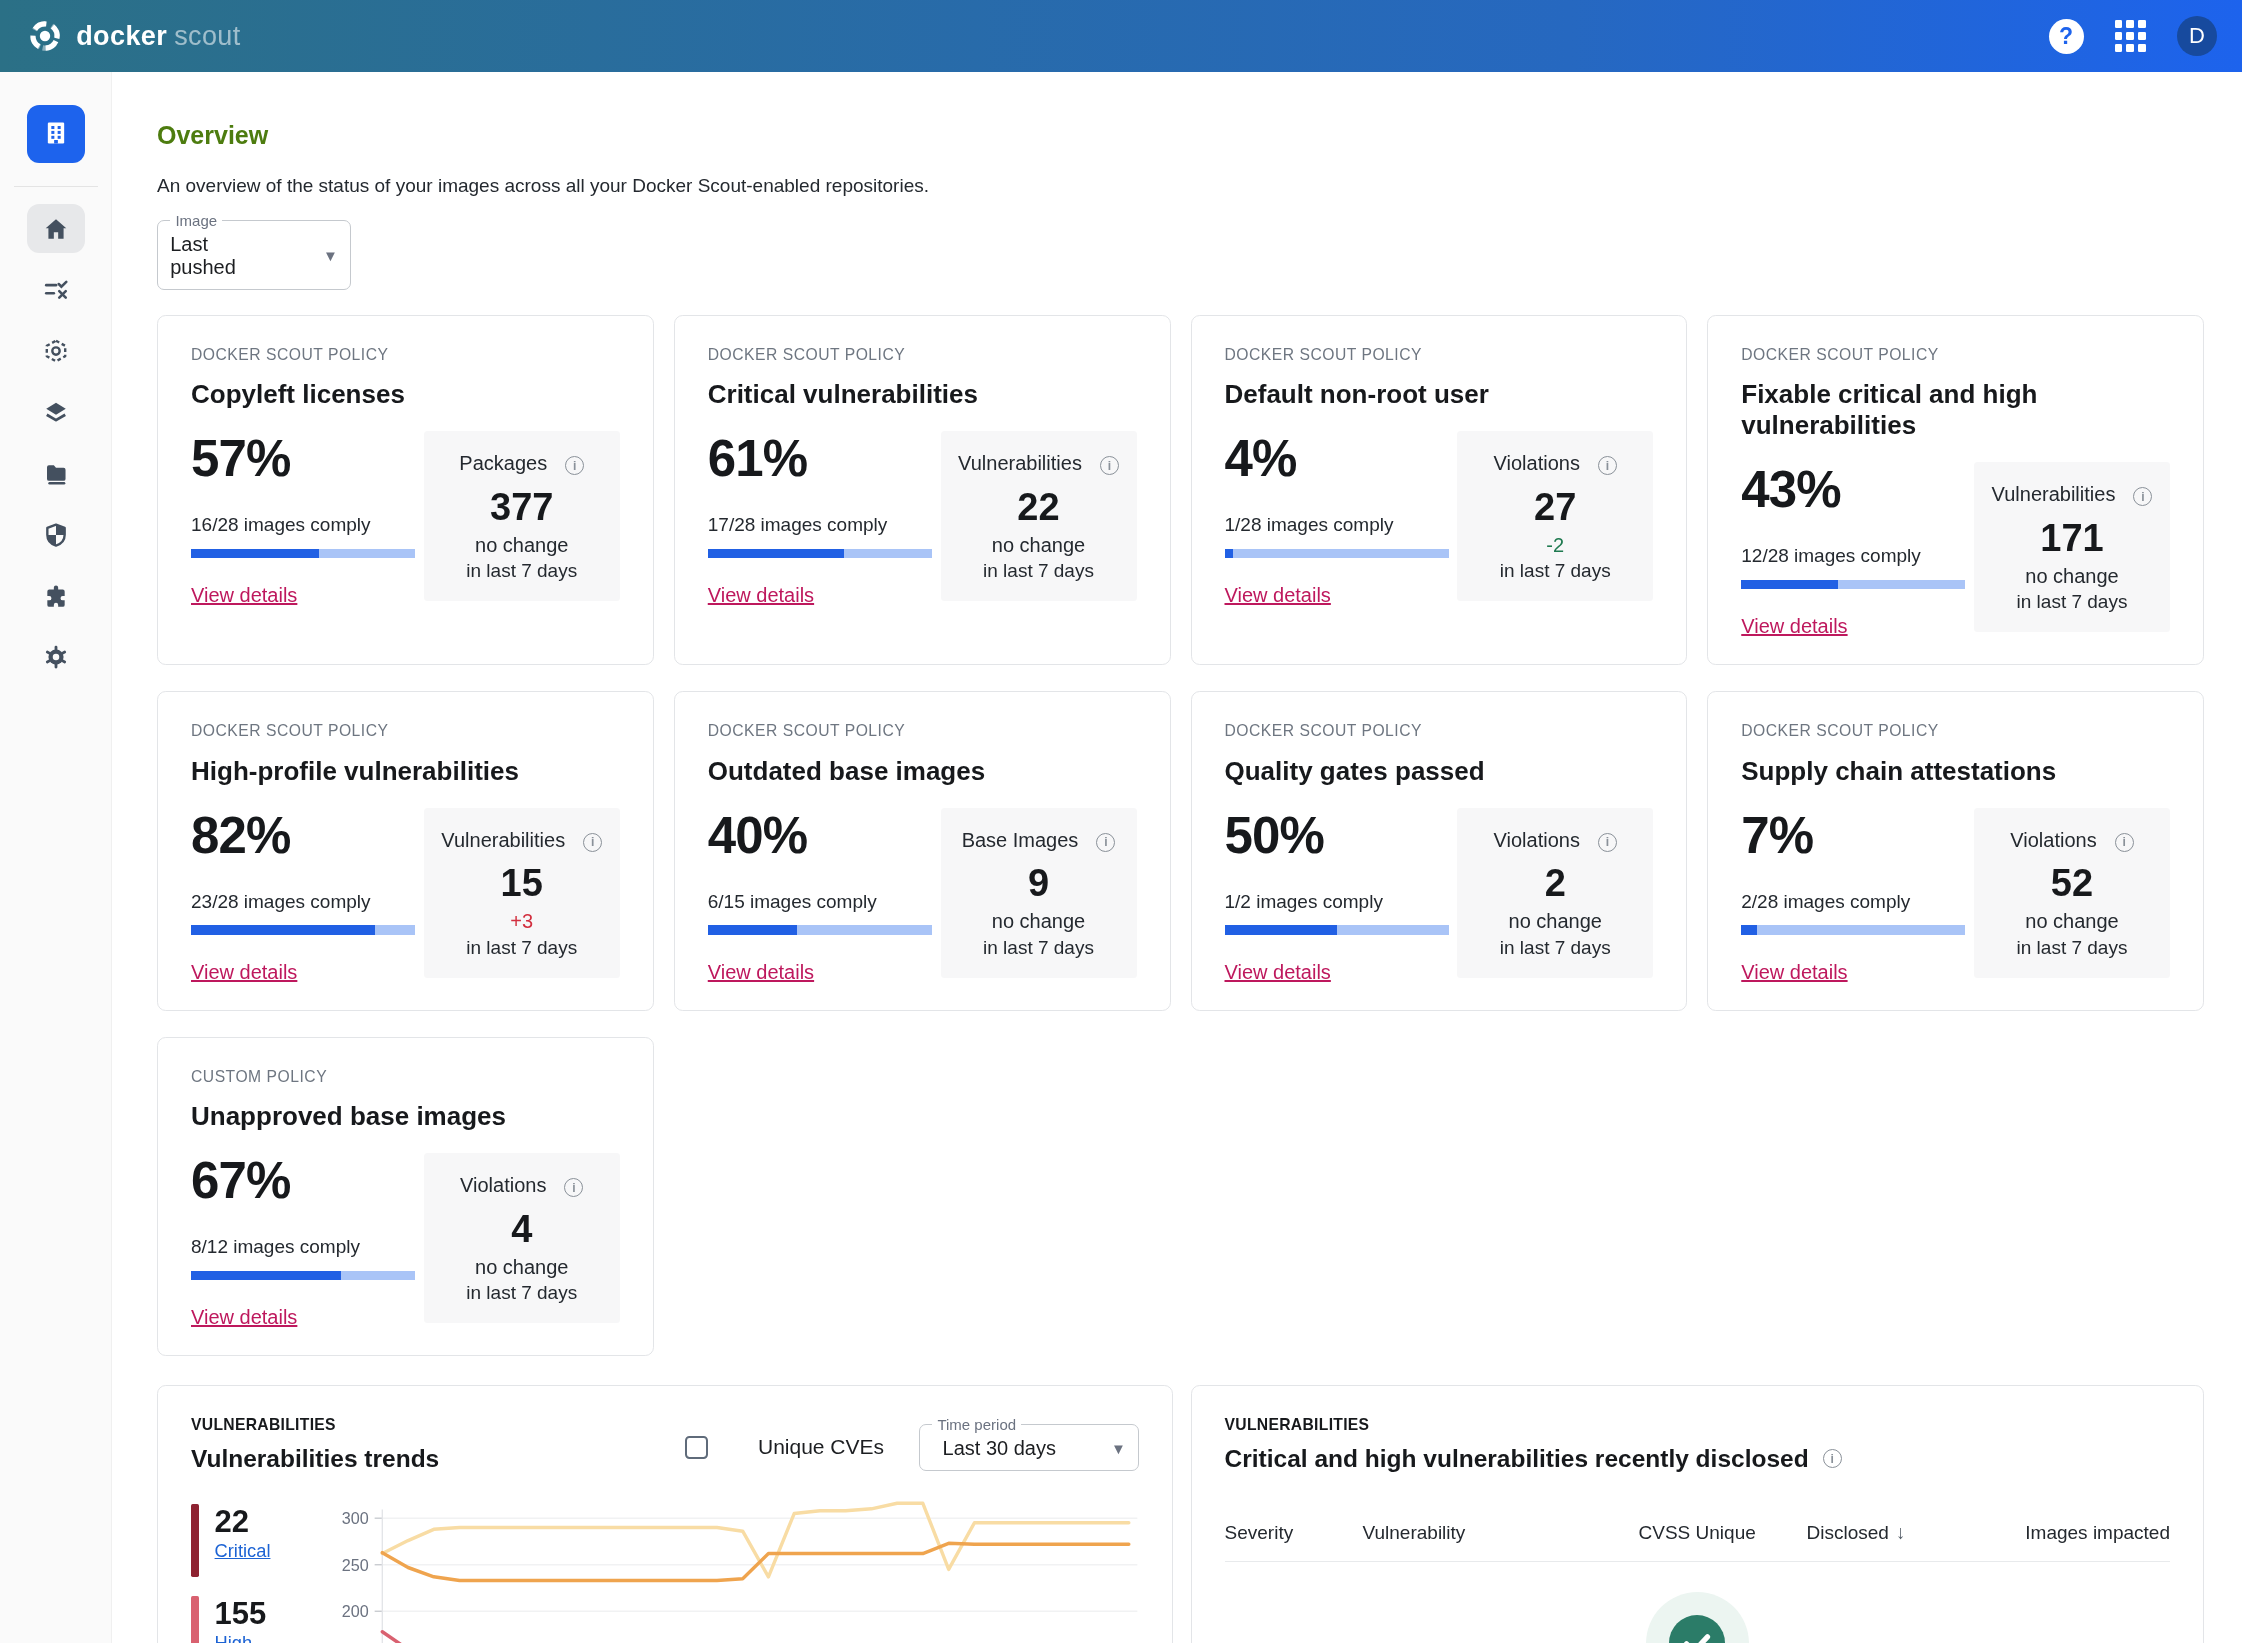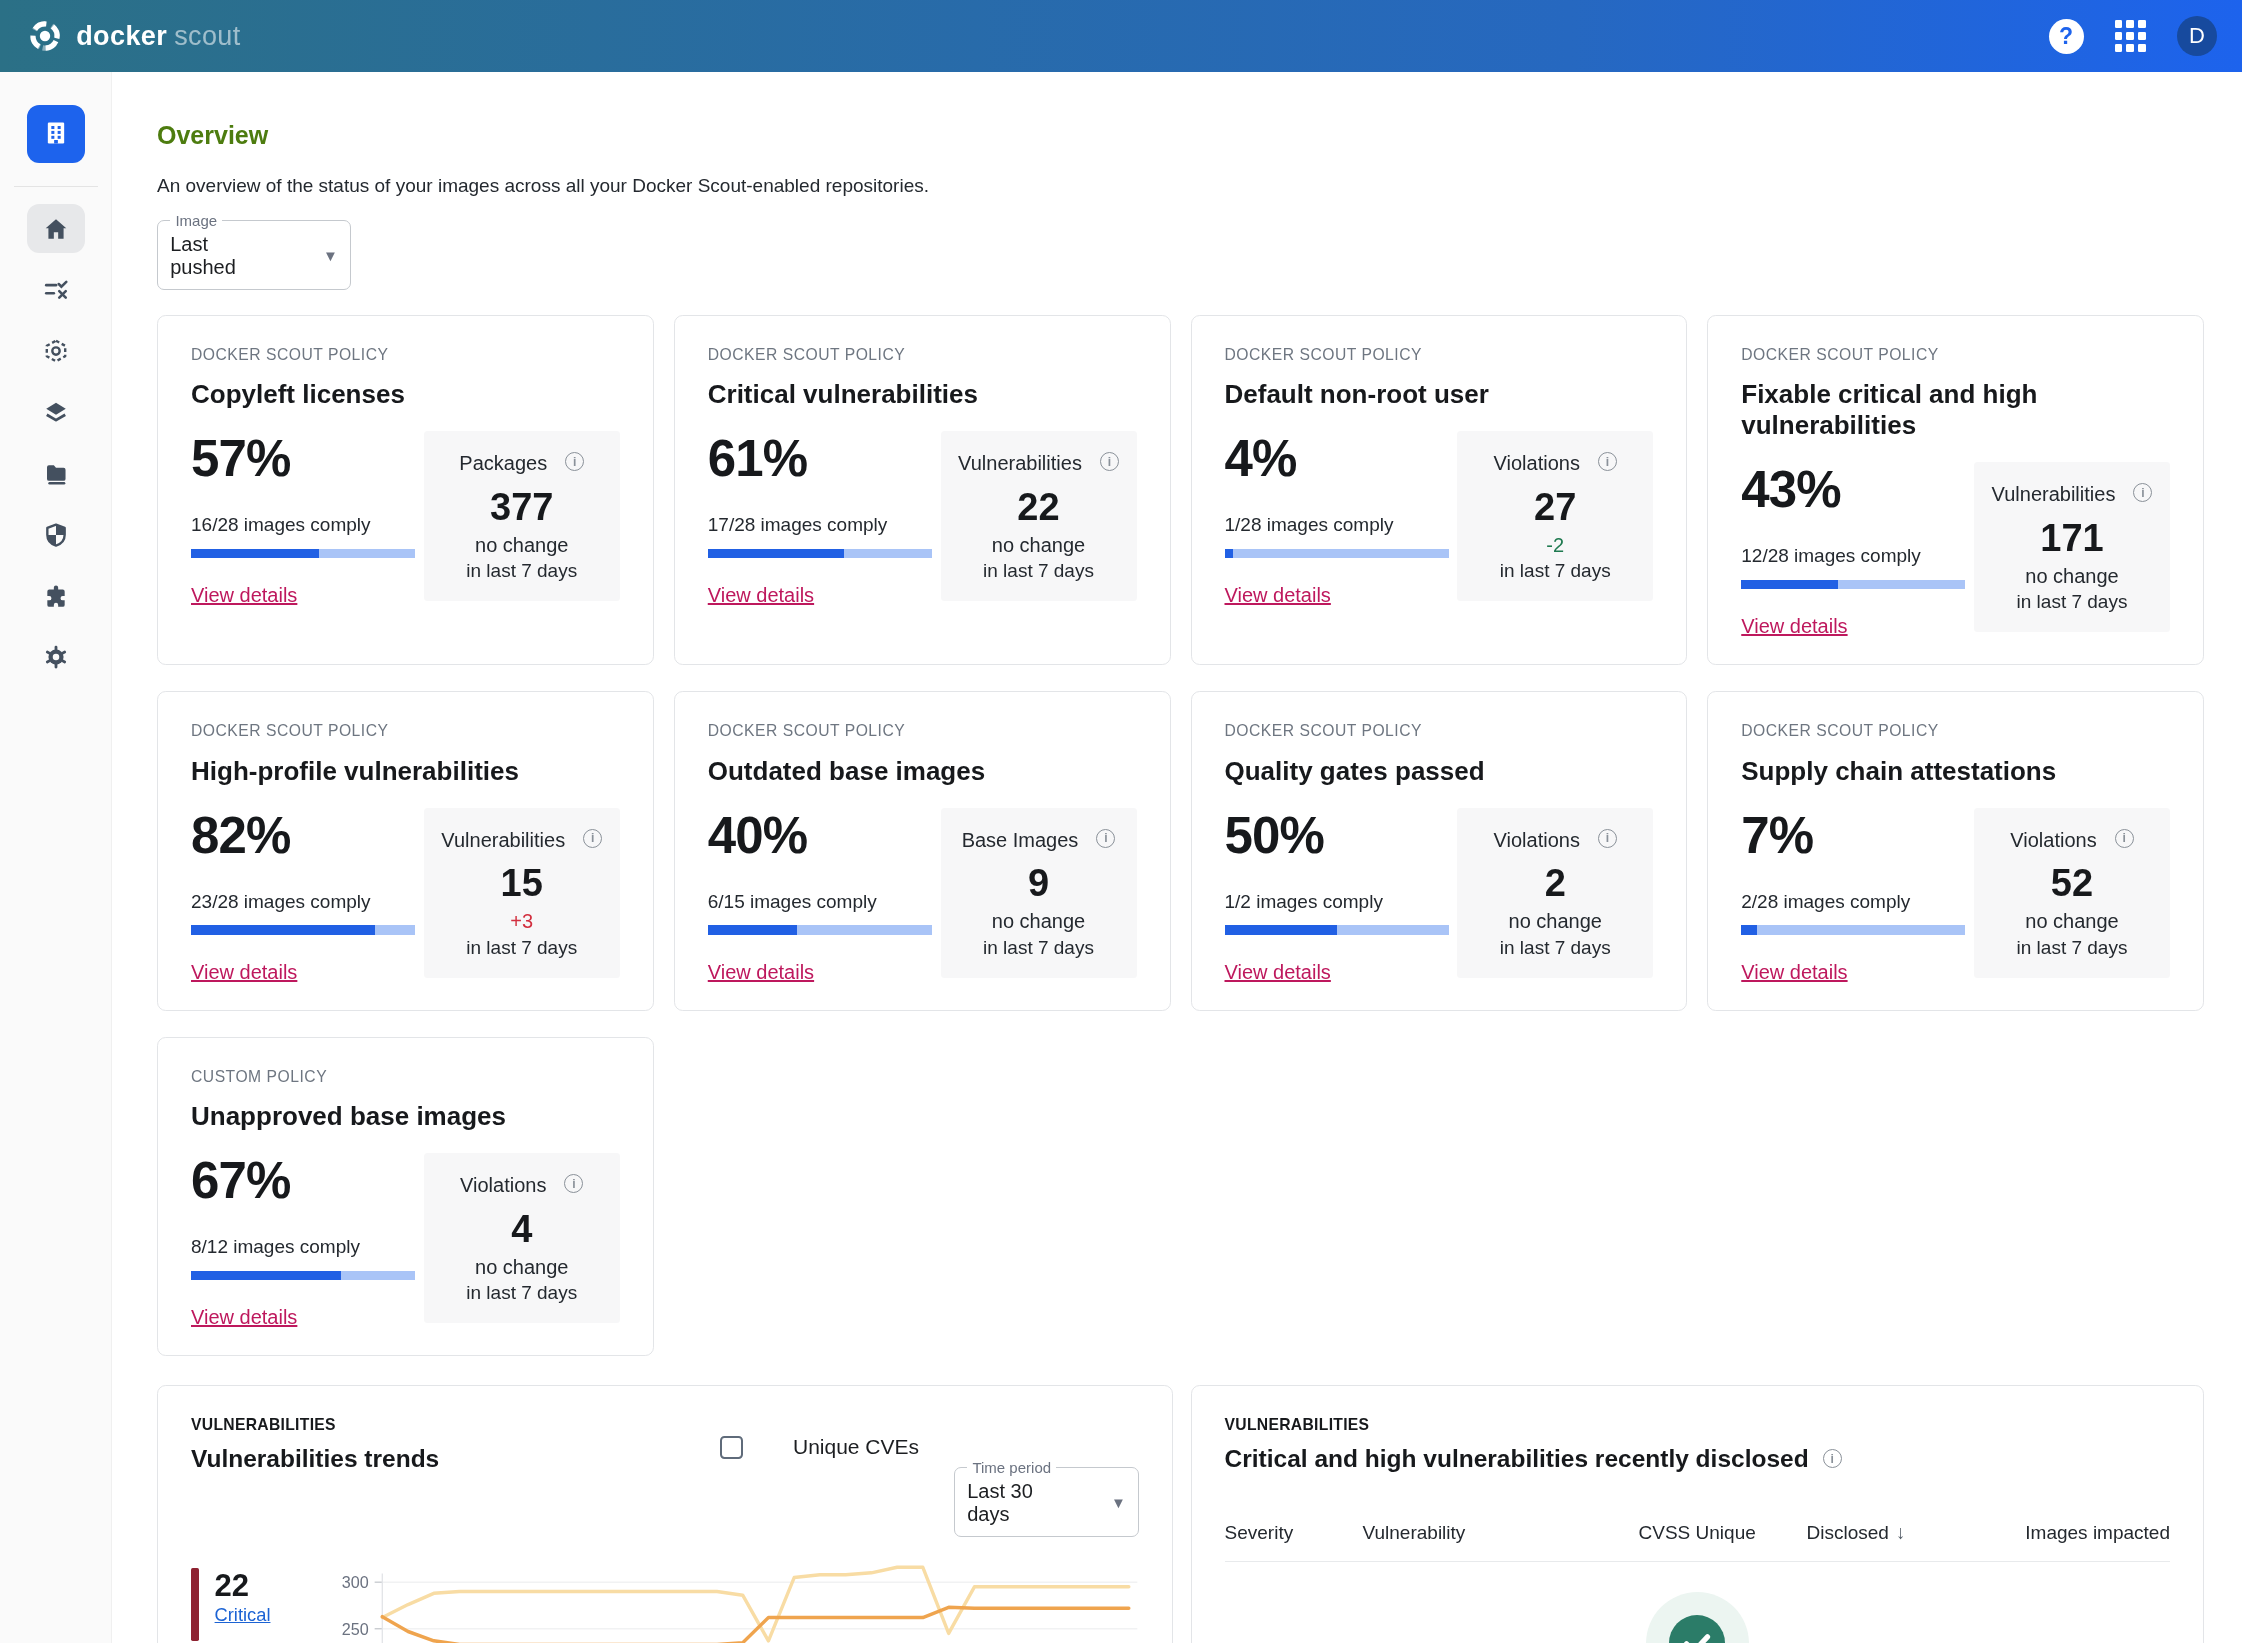--- a/index.html
+++ b/index.html
@@ -69,40 +69,40 @@
   .card-title { font-size: 26px; font-weight: 700; color: #17191c; margin-top: 15.7px; }
   .card-body { display: flex; justify-content: space-between; margin-top: 19px; }
   .card-left { width: 229px; display: flex; flex-direction: column; }
   .pct { font-size: 51px; font-weight: 700; color: #17191c; letter-spacing: -0.9px; }
   .comply { font-size: 19px; color: #24292f; margin-top: 26px; }
   .progress { width: 224px; height: 9.6px; background: #a9c4f7; margin-top: 12.2px; }
   .progress-fill { height: 100%; background: #2160e4; }
   .view-link { font-size: 20px; color: #be185d; text-decoration: underline; margin-top: 26px; cursor: pointer; }
   .stat-box { width: 196px; background: #f7f7f8; border-radius: 3.5px;
     padding: 21px 10.5px 19px; text-align: center; align-self: flex-start; margin-top: 1.7px; }
-  .stat-label { font-size: 20px; color: #24292f; display: inline-flex; align-items: flex-start; gap: 18px; }
+  .stat-label { font-size: 20px; color: #24292f; display: inline-flex; align-items: flex-end; gap: 18px; }
   .info-icon { width: 19px; height: 19px; border: 1.6px solid #8a9199; border-radius: 50%;
     color: #8a9199; font-size: 12.2px; display: inline-flex; align-items: center; justify-content: center;
     font-weight: 700; cursor: pointer; }
   .stat-value { font-size: 38px; font-weight: 700; color: #17191c; margin-top: 10.5px; }
   .stat-delta { font-size: 20px; margin-top: 5.2px; }
   .stat-period { font-size: 19px; color: #24292f; margin-top: 3.5px; }
 
   
   .panels { display: grid; grid-template-columns: 1163fr 1160fr; column-gap: 17.5px; margin-top: 29px; }
   .panel { background: #fff; border: 1.7px solid #e3e5e8; border-radius: 8.7px;
     height: 458px; padding: 30px 33px 17.5px; position: relative; }
   .panel-eyebrow { font-size: 15.7px; font-weight: 700; letter-spacing: 0.3px; color: #17191c; }
   .panel-title { font-size: 24.5px; font-weight: 700; color: #17191c; margin-top: 10.5px; }
   .trends-header { display: flex; justify-content: space-between; align-items: flex-start; }
   .trends-controls { display: flex; align-items: flex-start; gap: 35px; }
   .checkbox-group { display: flex; align-items: center; gap: 14px; margin-top: 19px; cursor: pointer; }
   .checkbox { width: 23px; height: 23px; border: 2.6px solid #5f6b7a; border-radius: 4.4px; background: #fff; }
   .checkbox-label { font-size: 21px; color: #1c1e21; margin-left: 36px; }
-  .time-select { width: 185px; margin-top: 43px; }
+  .time-select { width: 220px; }
 
   .trend-body { display: flex; margin-top: 26px; }
   .trend-legend { width: 147px; display: flex; flex-direction: column; gap: 19px; padding-top: 5.2px; }
   .legend-item { display: flex; gap: 15.7px; }
   .legend-bar { width: 7.9px; height: 73px; border-radius: 1.7px; }
   .legend-num { font-size: 31px; font-weight: 700; color: #17191c; }
   .legend-label { font-size: 18.3px; color: #1c63d4; text-decoration: underline; margin-top: 5.2px; cursor: pointer; }
   .trend-chart { flex: 1; height: 356px; }
 
   

